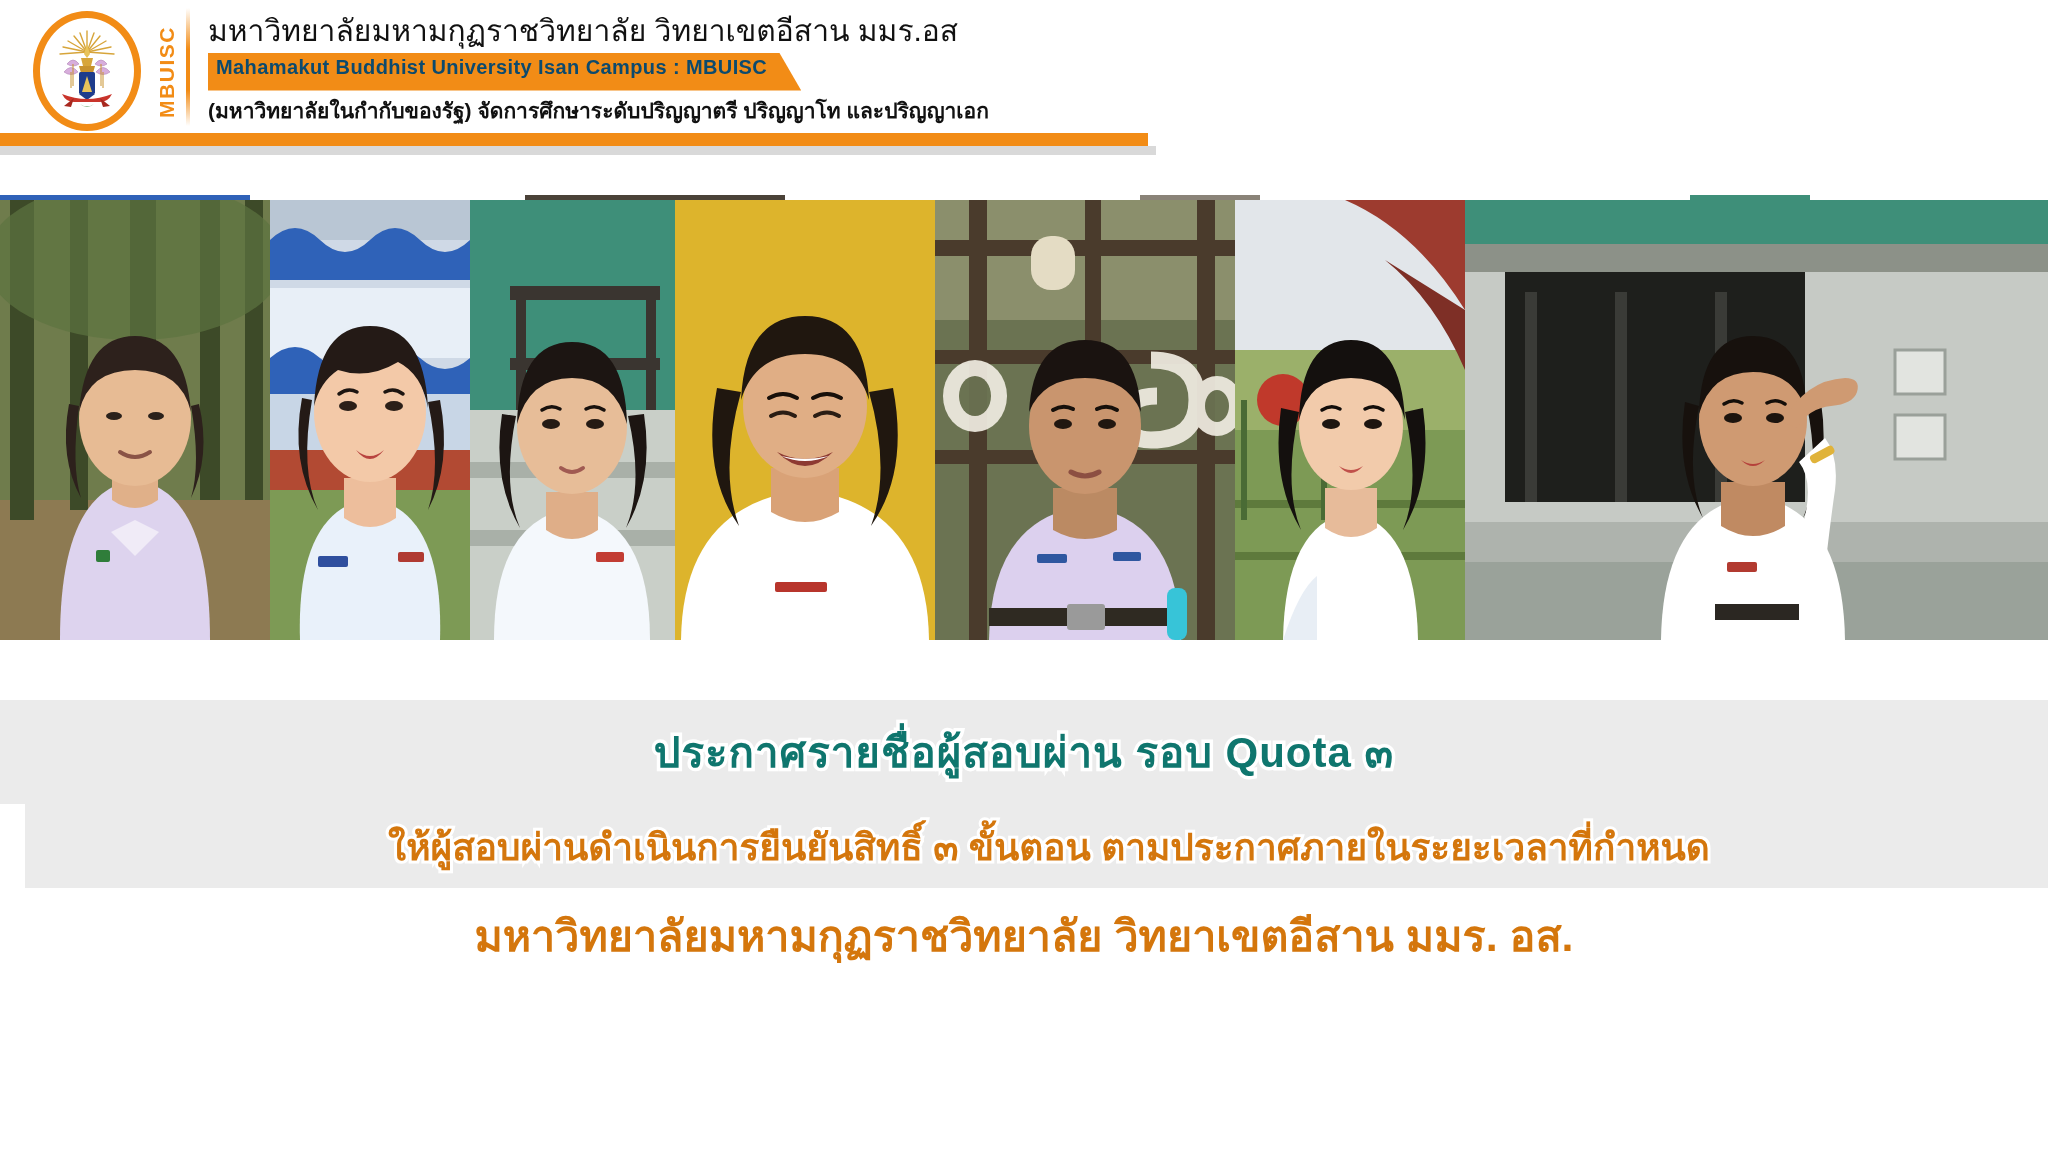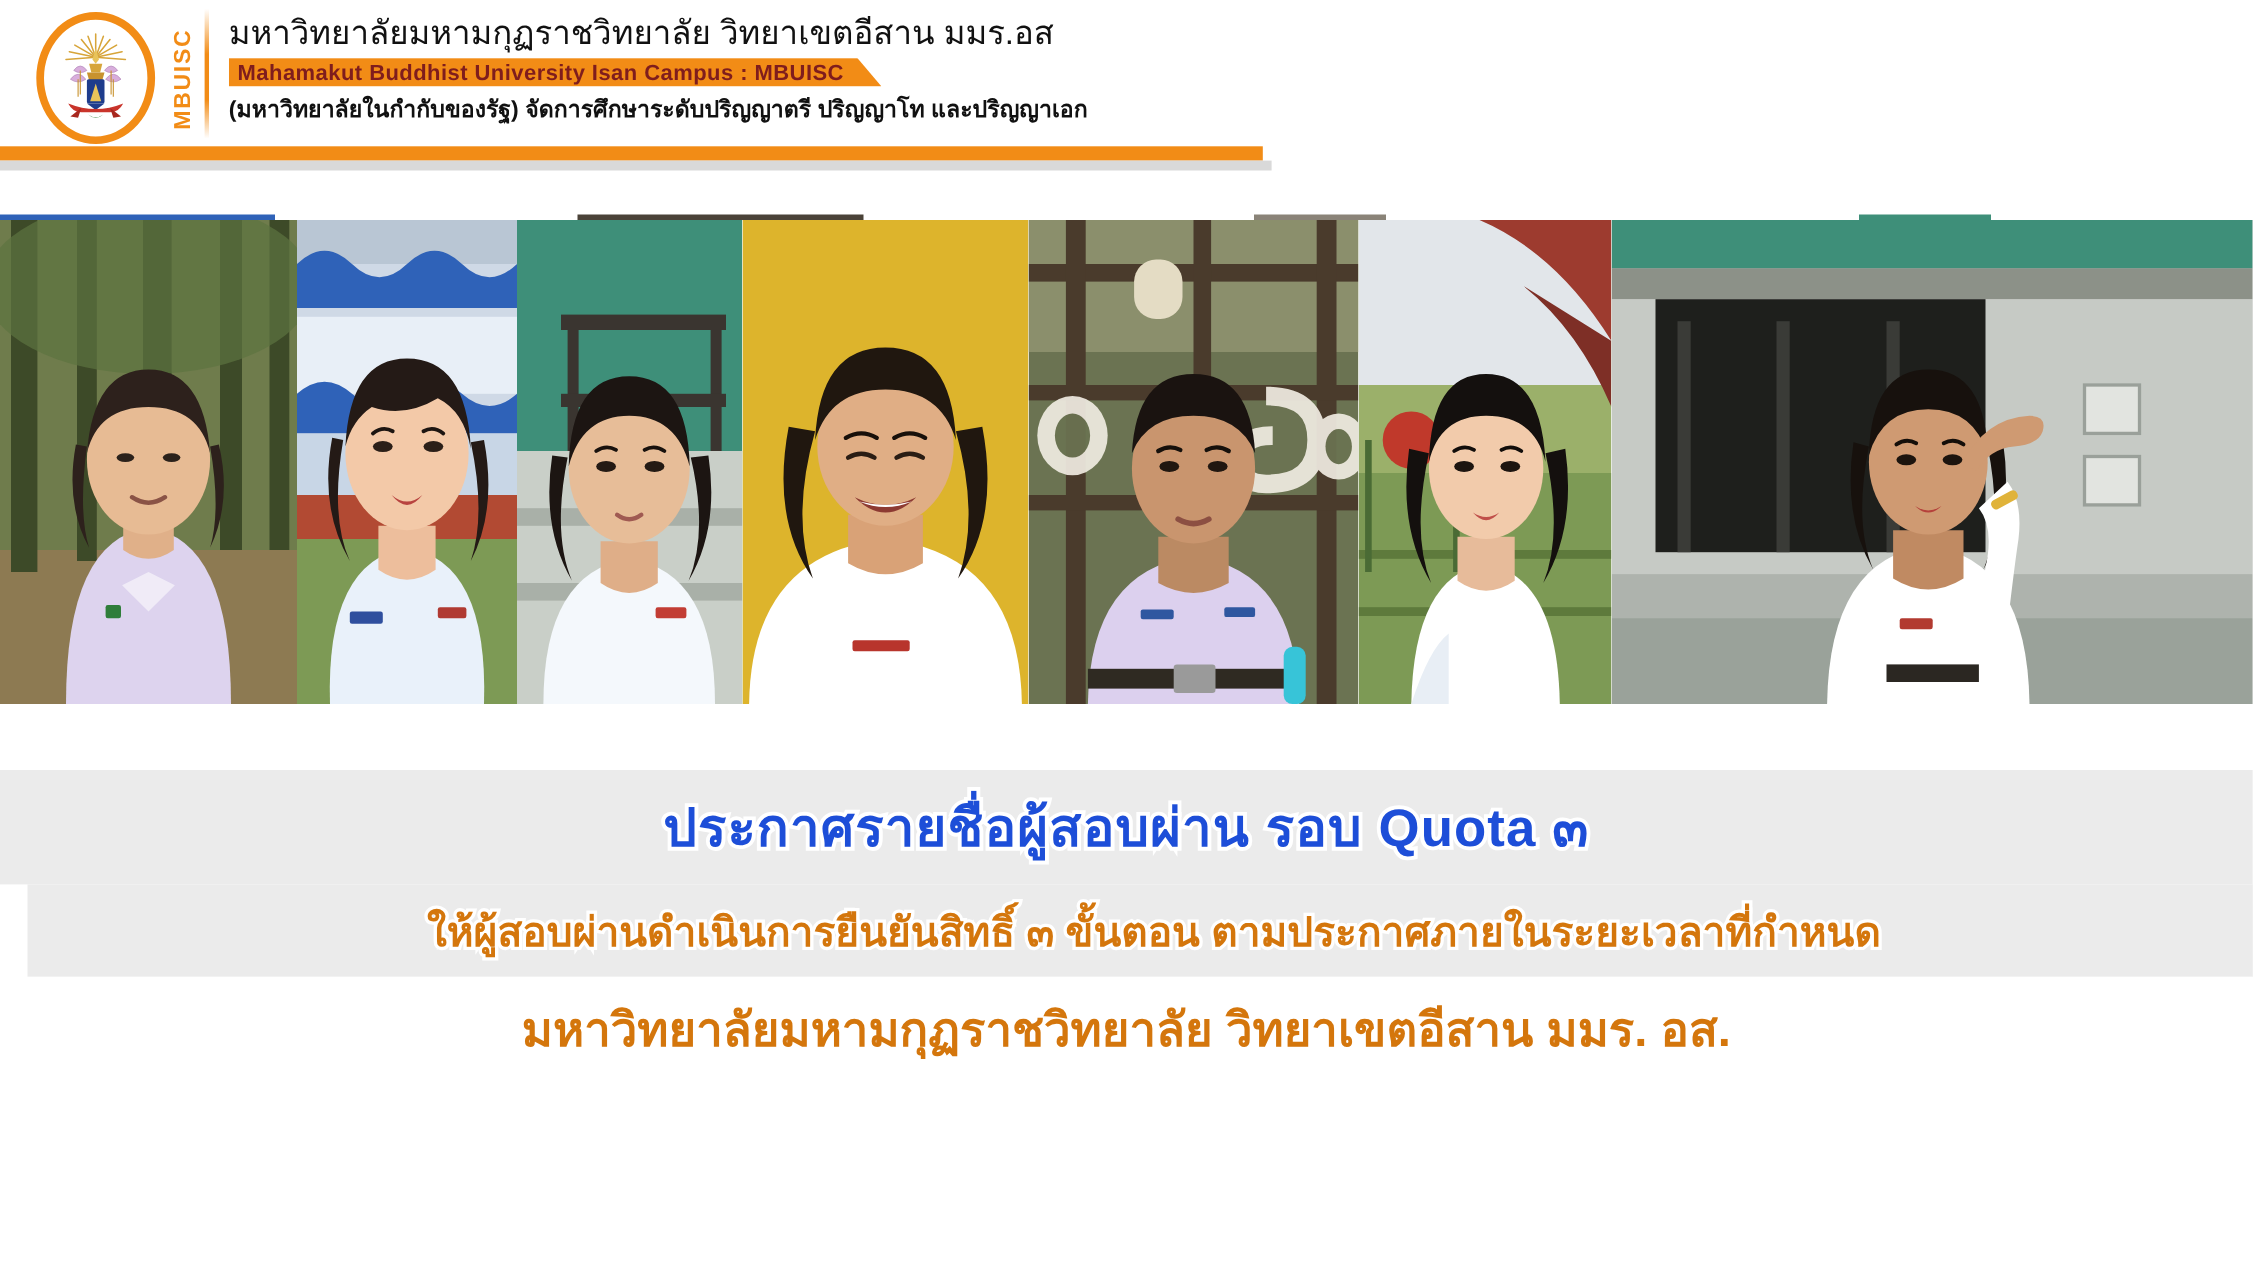--- a/index.html
+++ b/index.html
@@ -92,25 +92,25 @@
     white-space: nowrap;
   }
   .hdr-line2-wrap {
     margin-top: 3px;
     position: relative;
     display: inline-block;
   }
   .hdr-line2 {
     display: inline-block;
     background: #F28C16;
-    color: #7f1d1d;
+    color: #0c4a6e;
     font-weight: bold;
     font-size: 20px;
     letter-spacing: 0.4px;
-    padding: 3px 34px 0 8px;
+    padding: 3px 34px 12px 8px;
     white-space: nowrap;
     position: relative;
     clip-path: polygon(0 0, calc(100% - 22px) 0, 100% 100%, 0 100%);
   }
   .hdr-line3 {
     margin-top: 3px;
     font-size: 21px;
     font-weight: bold;
     color: #111111;
     white-space: nowrap;
@@ -176,23 +176,23 @@
     align-items: center;
     justify-content: center;
     box-sizing: border-box;
     text-align: center;
   }
   .band-gray { background: #ebebeb; }
   .band-white { background: #ffffff; }
 
   .t-line1 {
     height: 104px;
-    font-size: 48px;
-    font-weight: bold;
-    color: #1d4ed8;
+    font-size: 42px;
+    font-weight: bold;
+    color: #0f766e;
     letter-spacing: 1px;
     -webkit-text-stroke: 7px #ffffff;
     paint-order: stroke fill;
     white-space: nowrap;
   }
   .t-line2 {
     height: 86px;
     font-size: 49px;
     font-weight: bold;
     color: #00A21B;

